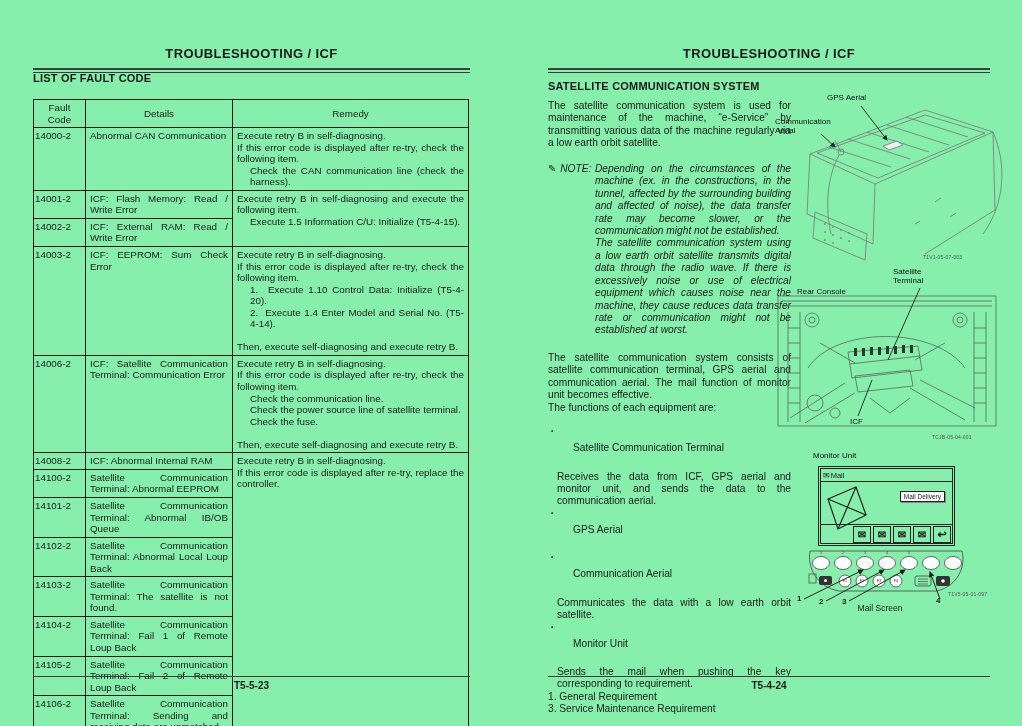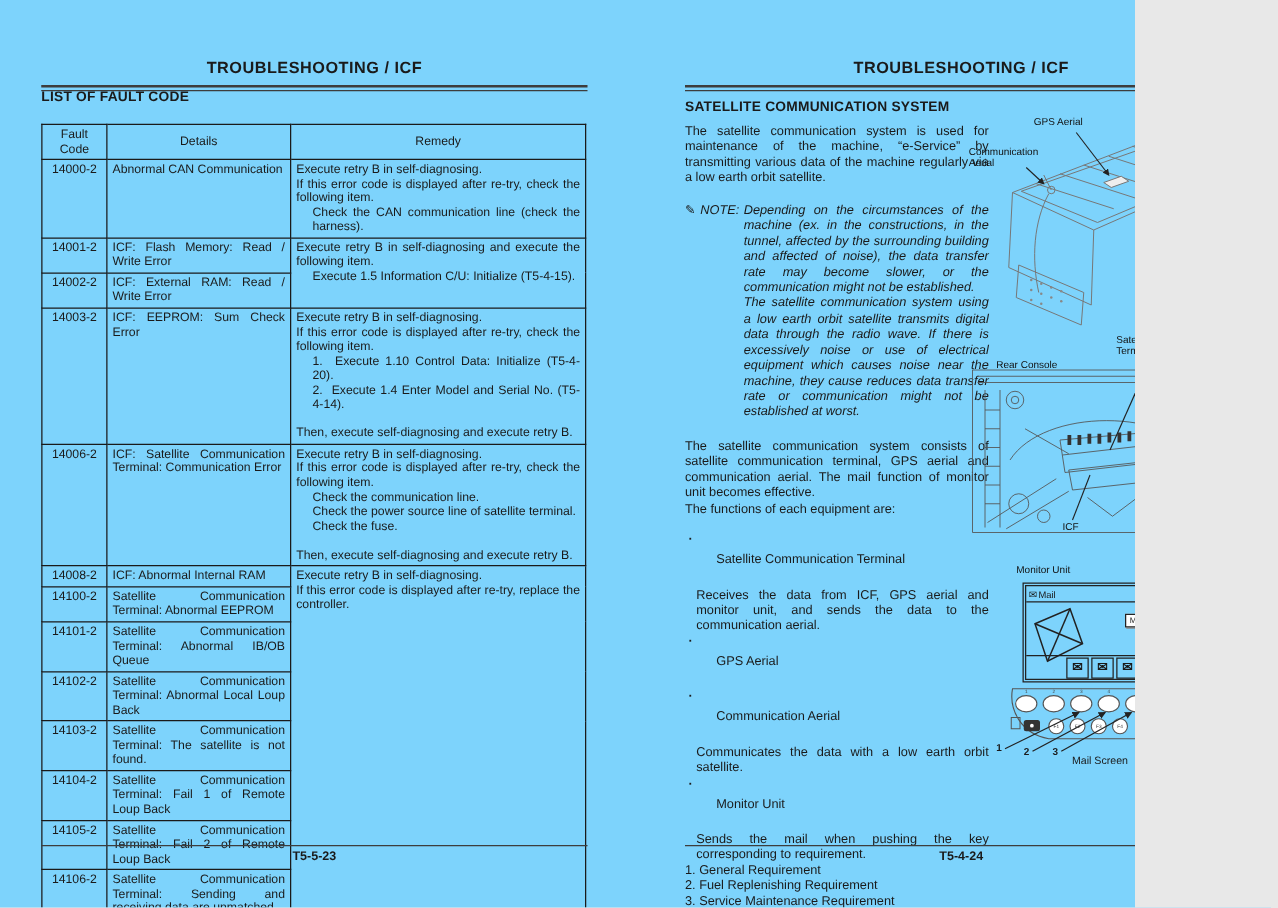--- a/index.html
+++ b/index.html
@@ -1,28 +1,28 @@
 <!DOCTYPE html>
 <html><head>
 <meta charset="utf-8">
 <style>
   html,body{margin:0;padding:0;background:#e8e8e8}
-  #canvas{position:relative;width:908px;height:726px;background:#7dd3fc;
+  #canvas{position:relative;width:1022px;height:726px;background:#86efac;
     font-family:"Liberation Sans",sans-serif;color:#1a1a1a;overflow:hidden}
   .abs{position:absolute}
   .page-title{font-weight:bold;font-size:13px;text-align:center;letter-spacing:.4px}
   .dbl-rule{height:2px;border-top:2px solid #3d3d3d;border-bottom:1px solid #3d3d3d}
   .sec-title{font-weight:bold;font-size:11px;letter-spacing:.2px}
 
   
   table.fault{border-collapse:collapse;table-layout:fixed;width:435px;
     font-size:9.8px;line-height:1.18}
   .fault th,.fault td{border:1px solid #1a1a1a;vertical-align:top;padding:2px 4px}
   .fault th{font-weight:normal;text-align:center;vertical-align:middle;height:20px}
-  .fault td.code{text-align:center;padding:2px 1px}
+  .fault td.code{padding:2px 1px}
   .fault td.det{text-align:justify}
   .fault td.rem{text-align:justify}
   .rl{min-height:11px}
   .rl.ind1{padding-left:13px}
 
   
   .rtxt{font-size:10.2px;line-height:1.22;text-align:justify}
   .para{margin:0 0 13px 0}
   .note-block{display:flex;margin:0 0 15px 0}
   .note-marker{flex:0 0 47px;font-style:italic;white-space:nowrap}
@@ -213,21 +213,20 @@
         <div class="eq-item">
           <span class="bullet">·</span>
           <div class="eq-body">
             <div class="eq-name">Monitor Unit</div>
             <div class="eq-desc">Sends the mail when pushing the key corresponding to requirement.</div>
           </div>
         </div>
       </div>
     <div>
         <div class="req">1.&nbsp;General Requirement</div>
-        <div class="req">2.&nbsp;Fuel Replenishing Requirement</div>
         <div class="req">3.&nbsp;Service Maintenance Requirement</div>
       </div>
   </div>
 
   <div class="abs" style="left:775px;top:92px;width:230px;height:176px">
     <svg width="230" height="176" viewBox="0 0 230 176" style="position:absolute;left:0;top:0">
       <defs>
         <marker id="ah1" markerWidth="7" markerHeight="6" refX="5" refY="3" orient="auto">
           <path d="M0,0 L6,3 L0,6 Z" fill="#222"></path>
         </marker>

